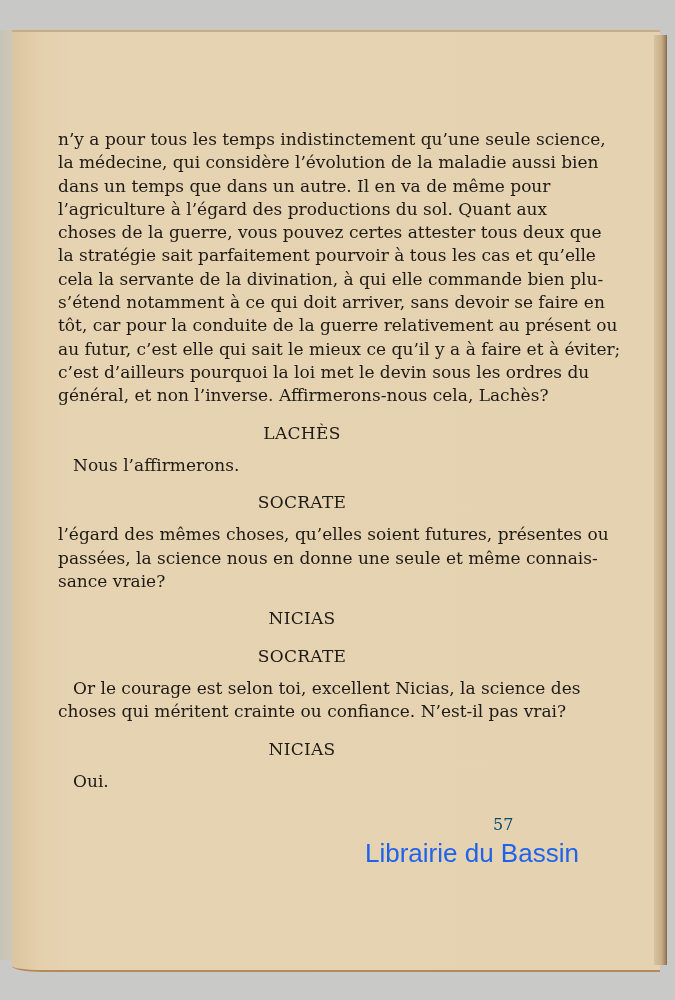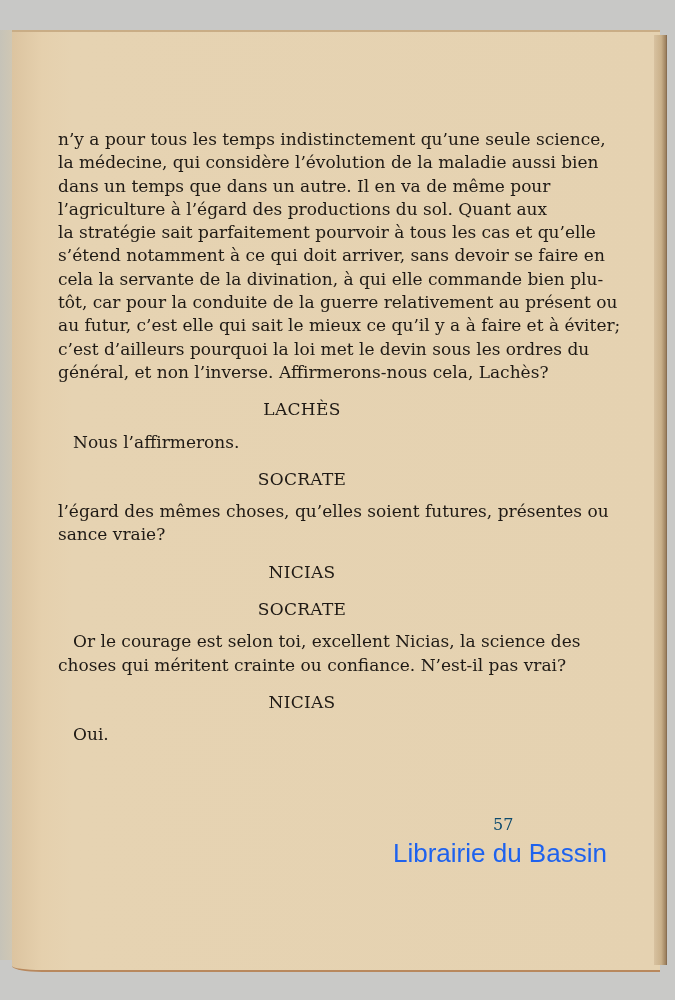--- a/index.html
+++ b/index.html
@@ -40,54 +40,56 @@
   }
   .para { display: block; }
   .page-number {
     position: absolute; left: 493px; top: 815px;
     font-family: "DejaVu Serif", "Liberation Serif", serif;
     font-size: 16px; color: #0c4a6e;
   }
   .watermark {
     position: absolute; left: 365px; top: 838px;
     font-family: "Liberation Sans", sans-serif;
-    font-size: 26px; color: #1e62ee; margin-left: 28px;
+    font-size: 26px; color: #1e62ee;
   }
 </style>
 </head>
 <body>
 
 <div class="bg-top"></div>
 <div class="bg-bottom"></div>
 <div class="left-page"></div>
 <div class="page"></div>
 <div class="page-edge"></div>
 
 <div class="text">
   <div class="para" id="para1">
       <span class="line">n’y a pour tous les temps indistinctement qu’une seule science,</span>
       <span class="line">la médecine, qui considère l’évolution de la maladie aussi bien</span>
       <span class="line">dans un temps que dans un autre.  Il en va de même pour</span>
       <span class="line">l’agriculture à l’égard des productions du sol.  Quant aux</span>
+      <span class="line">choses de la guerre, vous pouvez certes attester tous deux que</span>
       <span class="line">la stratégie sait parfaitement pourvoir à tous les cas et qu’elle</span>
+      <span class="line">cela la servante de la divination, à qui elle commande bien plu-</span>
       <span class="line">s’étend notamment à ce qui doit arriver, sans devoir se faire en</span>
-      <span class="line">cela la servante de la divination, à qui elle commande bien plu-</span>
       <span class="line">tôt, car pour la conduite de la guerre relativement au présent ou</span>
       <span class="line">au futur, c’est elle qui sait le mieux ce qu’il y a à faire et à éviter;</span>
       <span class="line">c’est d’ailleurs pourquoi la loi met le devin sous les ordres du</span>
       <span class="line last">général, et non l’inverse.   Affirmerons-nous cela, Lachès?</span>
     </div>
   <div id="dialogue">
       <span class="speaker">LACHÈS</span>
       <div class="para">
         <span class="line indent last">Nous l’affirmerons.</span>
       </div>
       <span class="speaker">SOCRATE</span>
       <div class="para">
         <span class="line">l’égard des mêmes choses, qu’elles soient futures, présentes ou</span>
+        <span class="line">passées, la science nous en donne une seule et même connais-</span>
         <span class="line last">sance vraie?</span>
       </div>
       <span class="speaker">NICIAS</span>
       <span class="speaker">SOCRATE</span>
       <div class="para">
         <span class="line indent">Or le courage est selon toi, excellent Nicias, la science des</span>
         <span class="line last">choses qui méritent crainte ou confiance.  N’est-il pas vrai?</span>
       </div>
       <span class="speaker">NICIAS</span>
       <div class="para">

